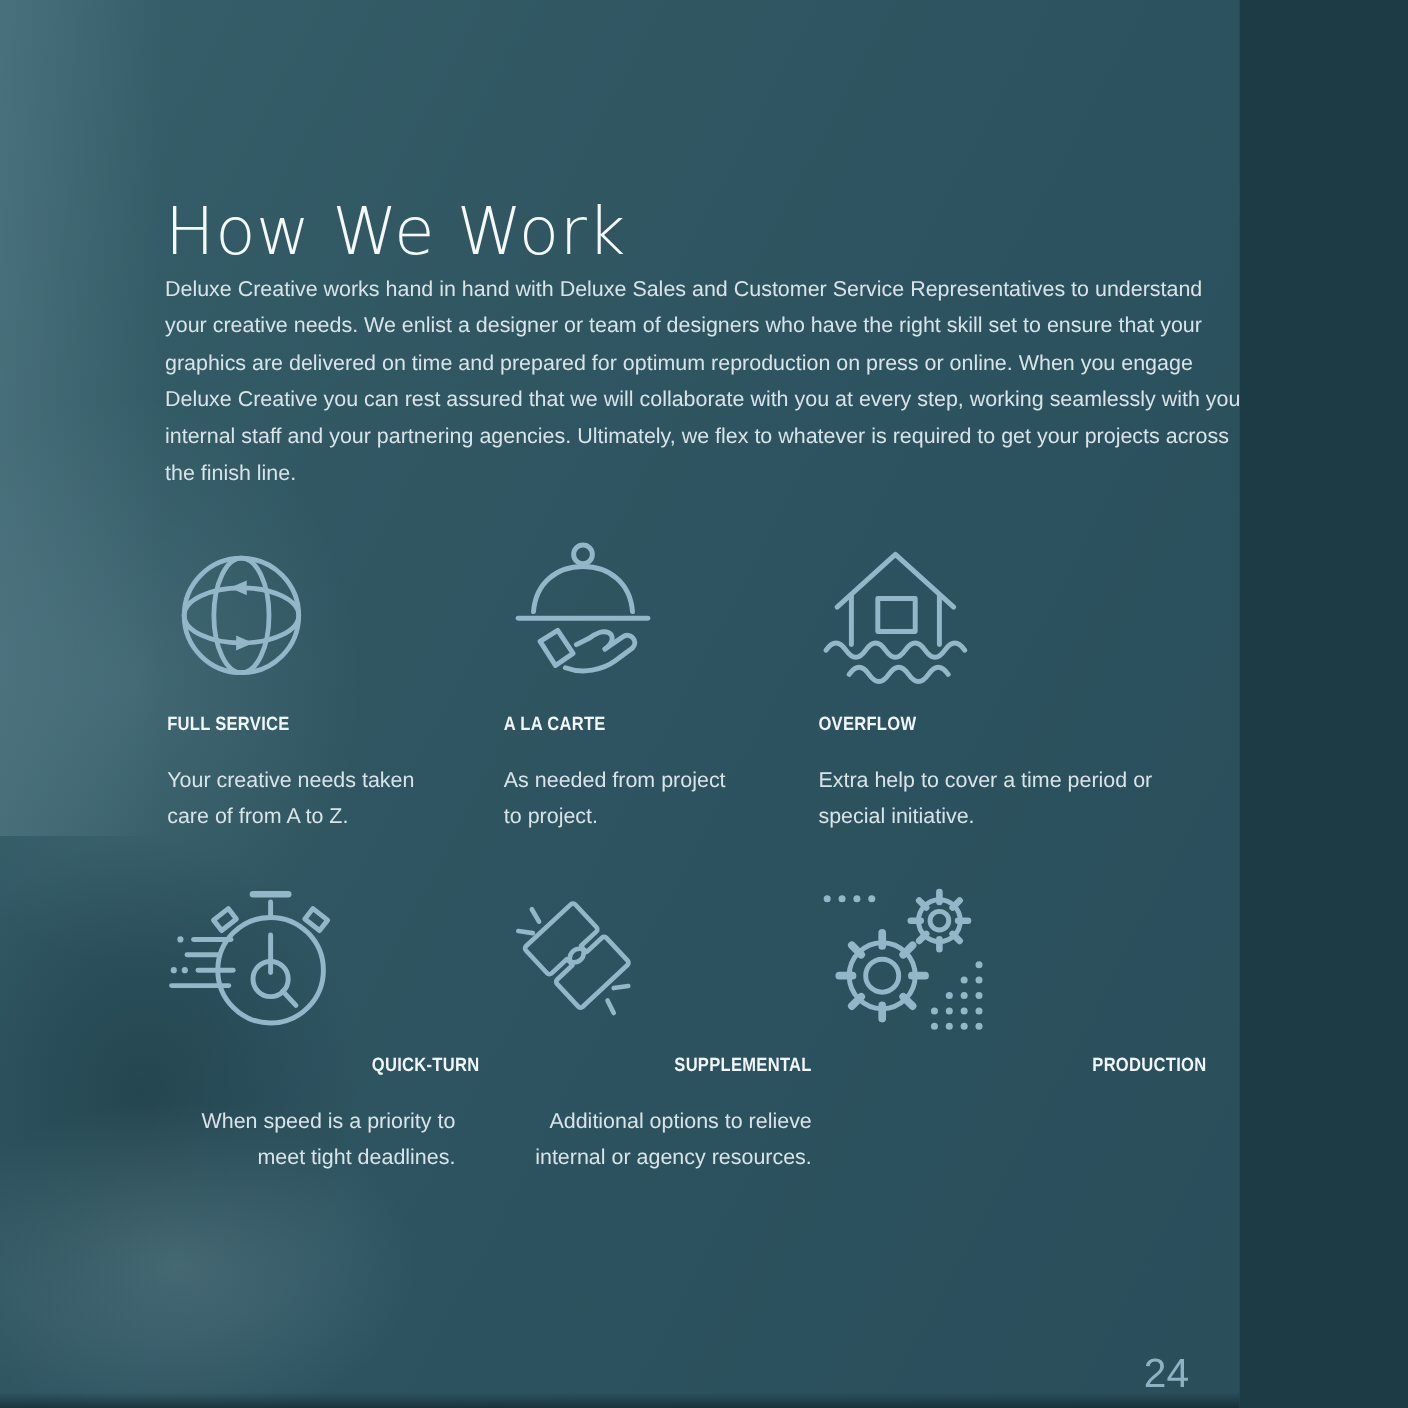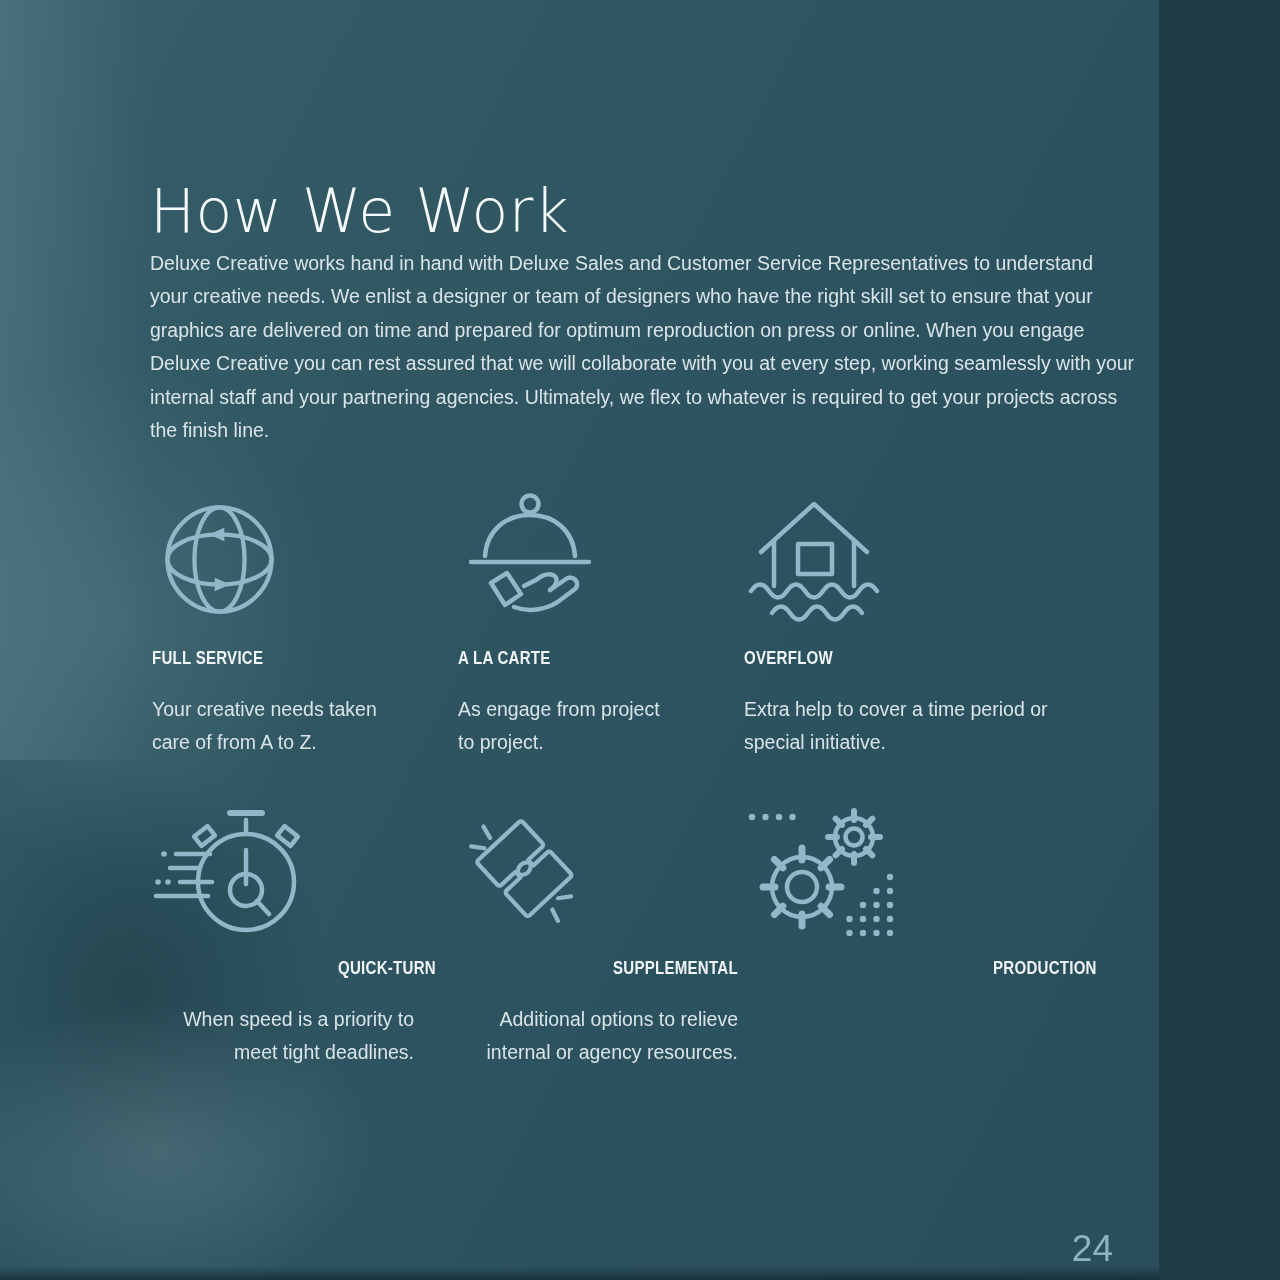--- a/index.html
+++ b/index.html
@@ -2,21 +2,20 @@
 <html><head>
 <meta charset="utf-8">
 <style>
   html,body{margin:0;padding:0;background:#1d3b44;}
   #page{
     position:relative;
     width:1127px;height:1280px;
     overflow:hidden;
     background:linear-gradient(118deg,#37606c 0%,#305762 30%,#2d5360 55%,#2a4e5a 100%);
     font-family:"Liberation Sans","DejaVu Sans",sans-serif;
-    padding-left:32px;
   }
   
   .ph{position:absolute;pointer-events:none;}
   .ph-band{left:0;top:0;width:150px;height:760px;
     background:linear-gradient(to right,rgba(165,200,210,0.16),rgba(165,200,210,0));}
   .ph-blob1{left:-90px;top:360px;width:420px;height:520px;
     background:radial-gradient(closest-side,rgba(175,210,220,0.13),rgba(175,210,220,0));}
   .ph-blob2{left:-70px;top:760px;width:400px;height:460px;
     background:radial-gradient(closest-side,rgba(18,44,54,0.38),rgba(18,44,54,0));}
   .ph-blob3{left:-60px;top:1000px;width:440px;height:300px;
@@ -97,21 +96,21 @@
       <svg class="line-icon" width="142" height="140" viewBox="0 0 142 140" fill="none" stroke="#93b6c8" stroke-width="4.5" stroke-linecap="round" stroke-linejoin="round">
         <circle cx="72" cy="15" r="8.5"></circle>
         <path d="M27,67 C29,41 48,26 72,26 C96,26 115,41 117,67"></path>
         <path d="M13,73 L131,73"></path>
         <path d="M33,94 L49,84 L63,105 L47,116 Z"></path>
         <path d="M56,118 C72,124 90,120 101,112 L117,100 C123,94 115,85 108,90 L92,101"></path>
         <path d="M92,101 C99,96 101,89 95,86 C90,84 83,87 78,91 L66,97"></path>
       </svg>
     </div>
     <div class="card-title">A LA CARTE</div>
-    <div class="card-desc desc-c2">As engage from project to project.</div>
+    <div class="card-desc desc-c2">As needed from project to project.</div>
   </div>
 
   <div class="card card-c3 row-1">
     <div class="icon-box">
       <svg class="line-icon" width="140" height="140" viewBox="0 0 140 140" fill="none" stroke="#93b6c8" stroke-width="4.5" stroke-linecap="round" stroke-linejoin="round">
         <path d="M17,63 L70,15 L123,63"></path>
         <path d="M30,52 L30,97"></path>
         <path d="M110,52 L110,97"></path>
         <rect x="54" y="55" width="34" height="30"></rect>
         <path d="M7,102 q9,-13 18,0 q9,13 18,0 q9,-13 18,0 q9,13 18,0 q9,-13 18,0 q9,13 18,0 q9,-13 18,0"></path>

